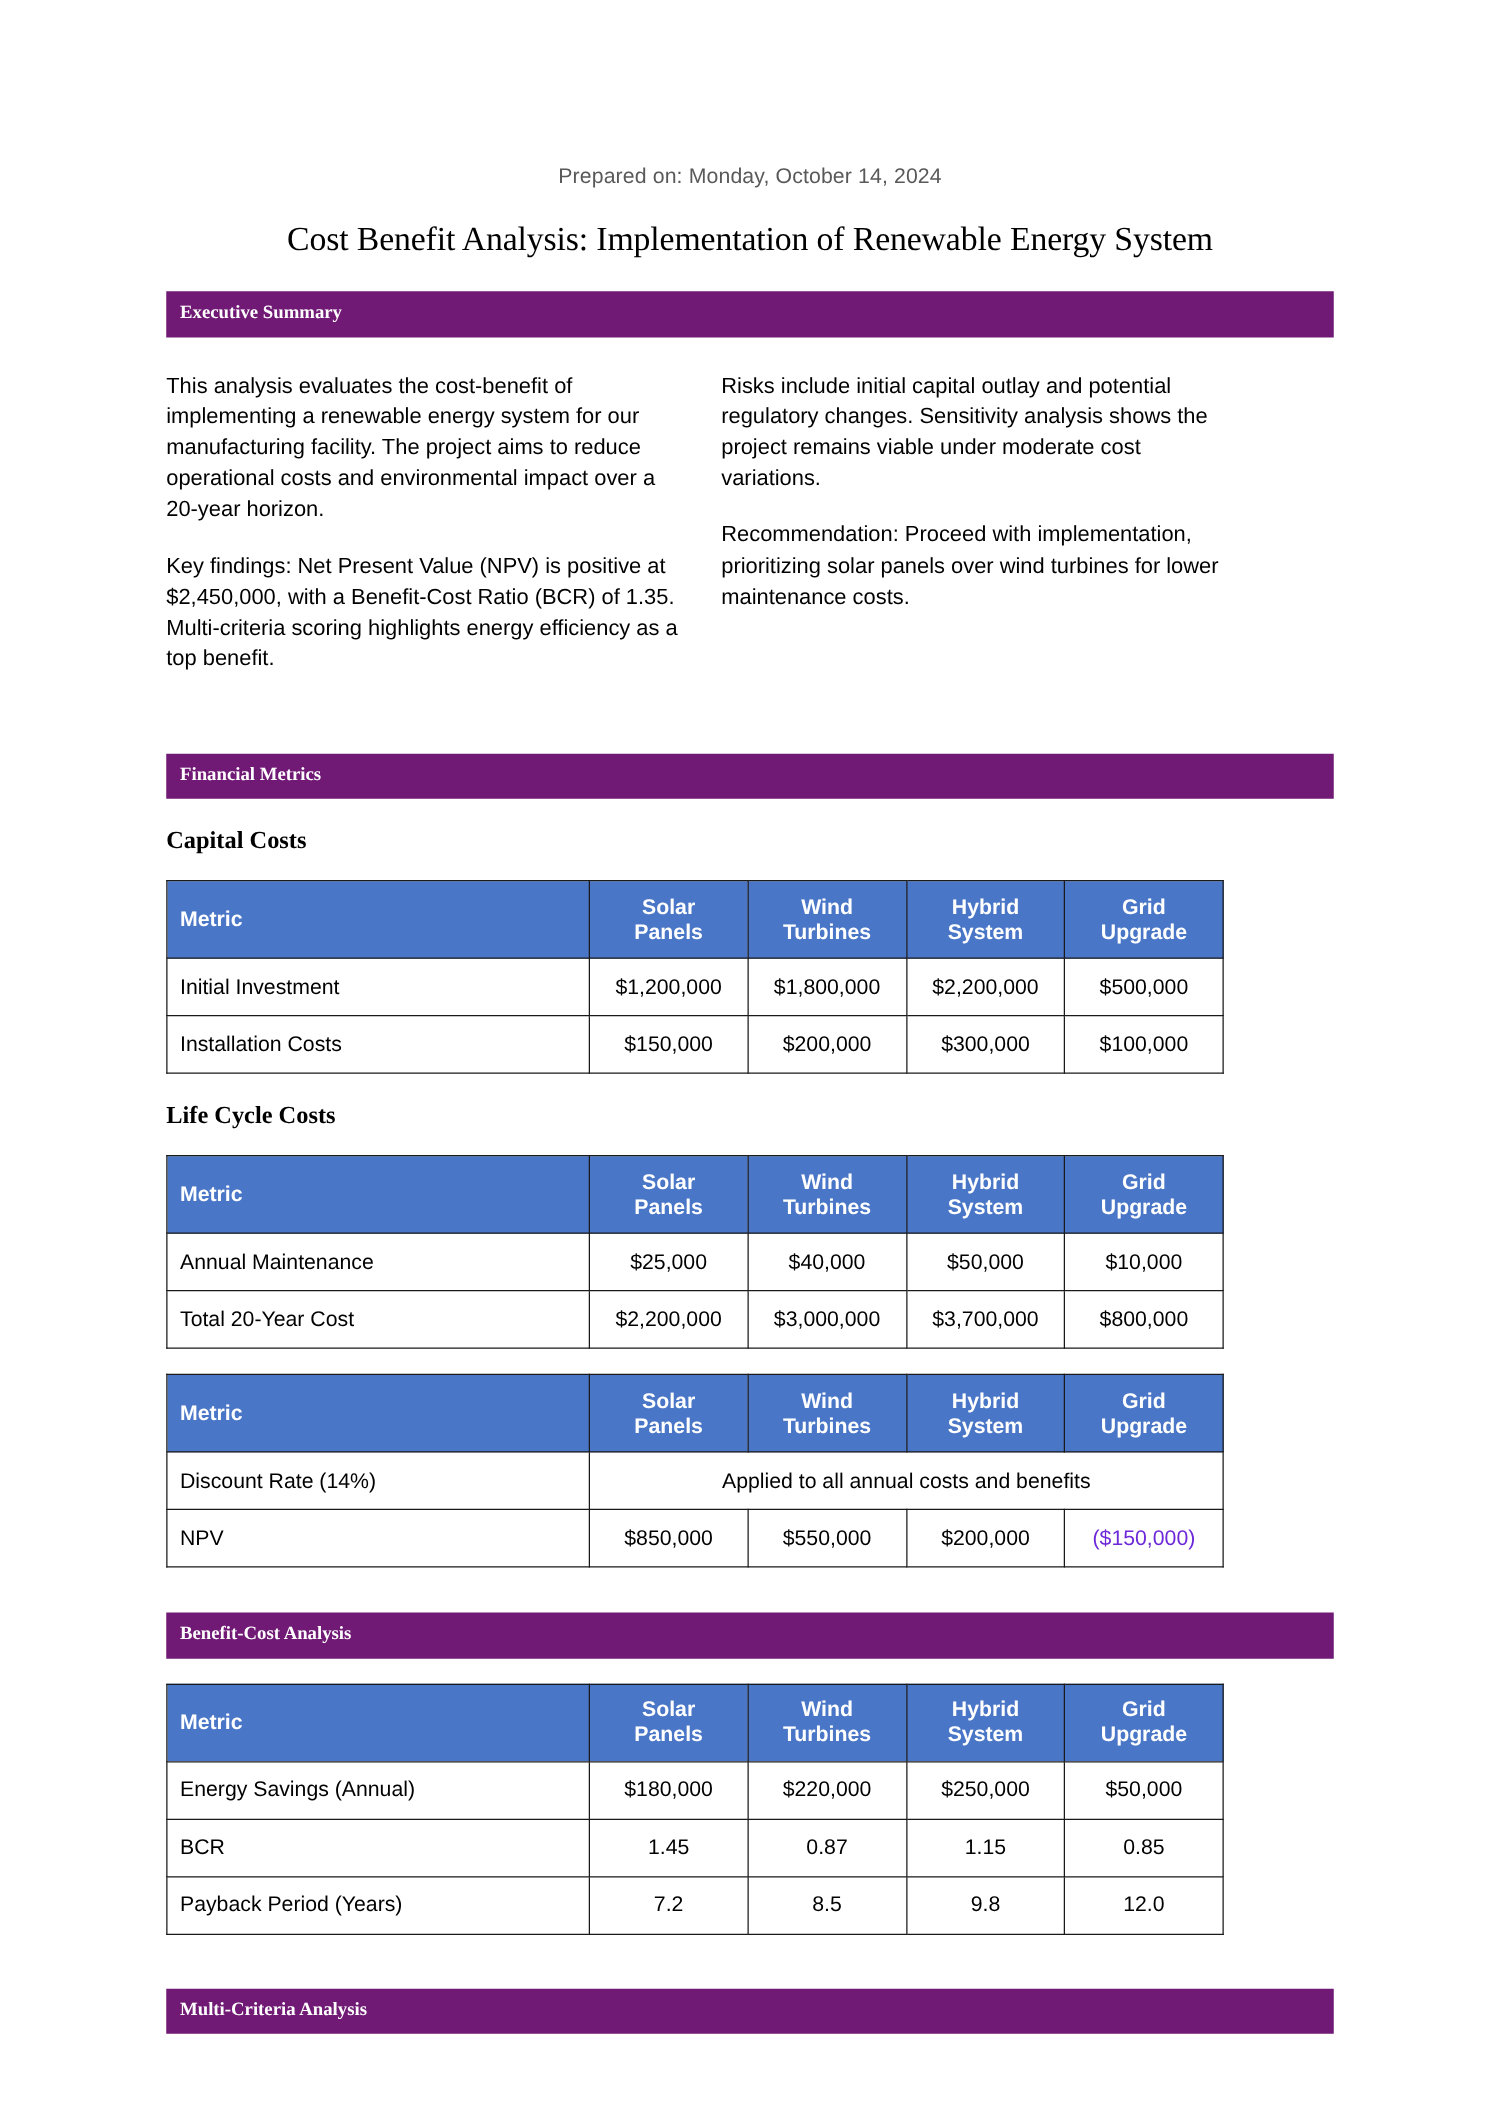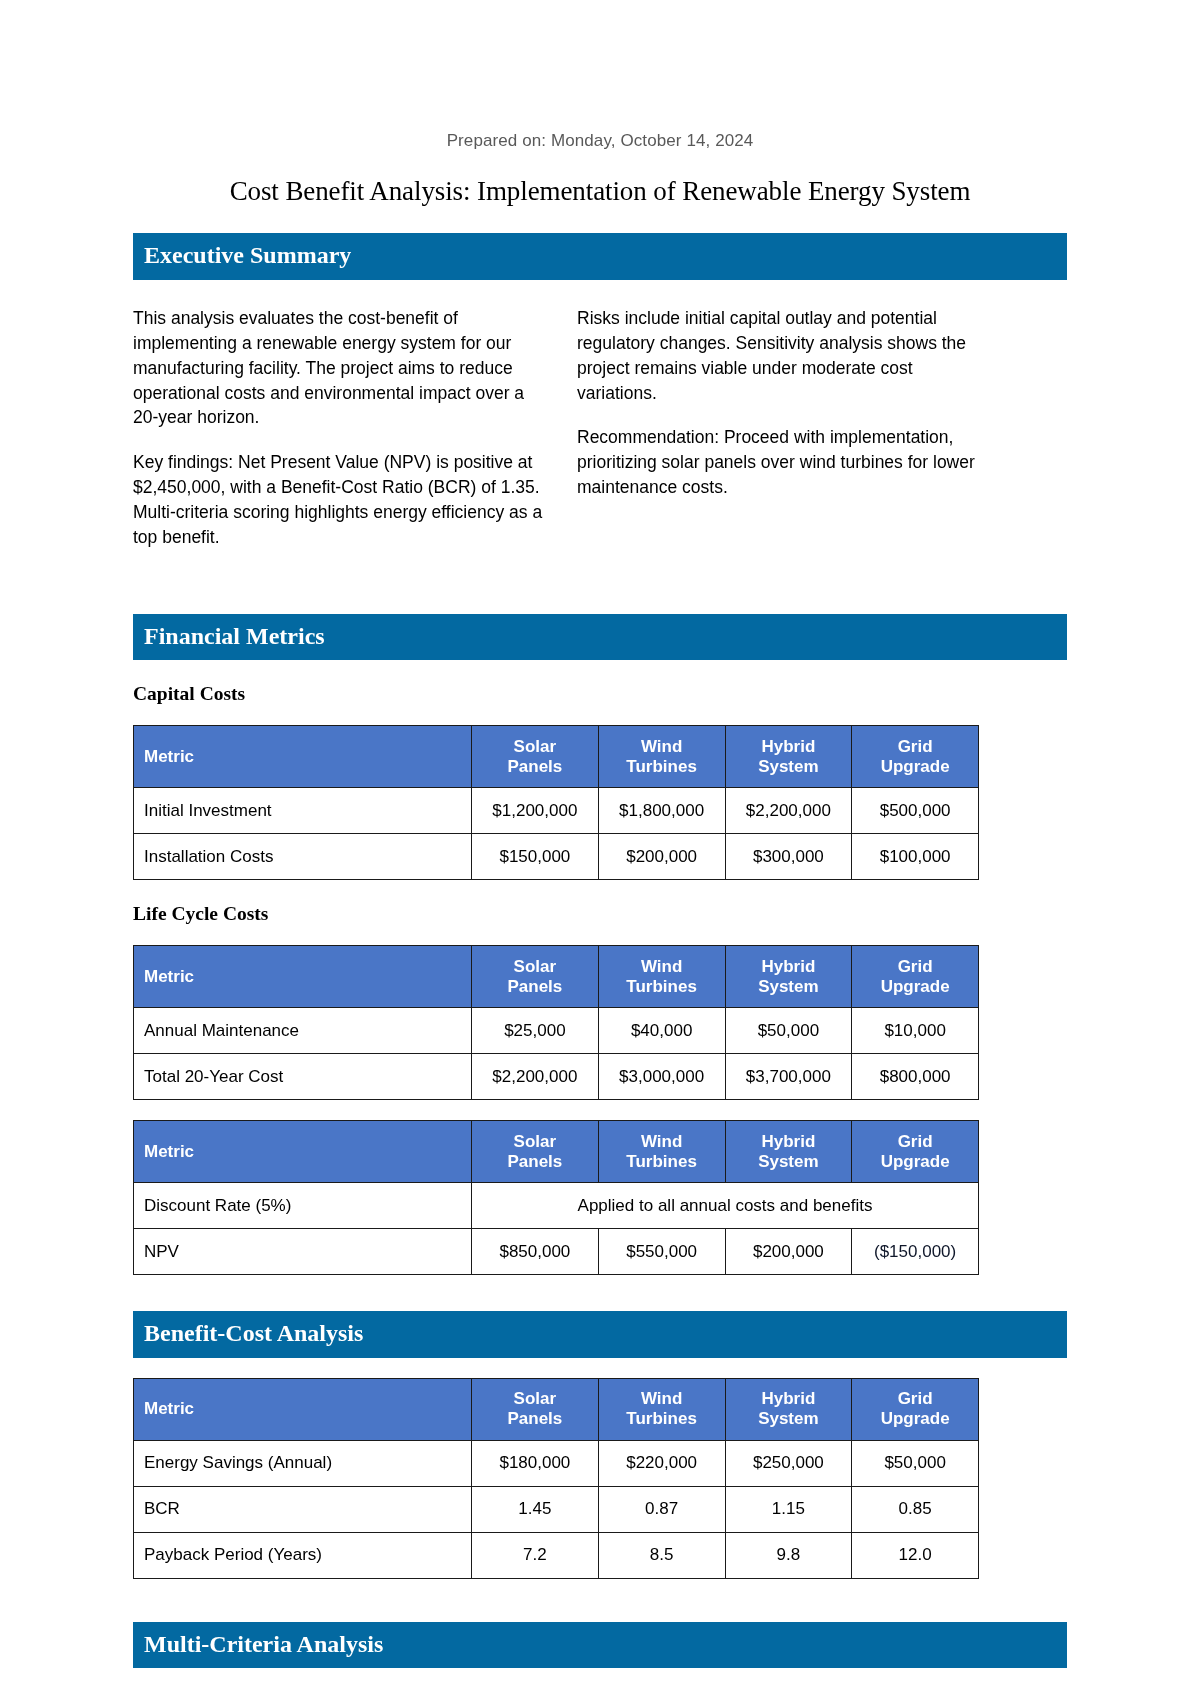--- a/index.html
+++ b/index.html
@@ -40,25 +40,25 @@
     font-family: "Liberation Serif", serif;
     font-weight: normal;
     font-size: 27px;
     color: #000000;
     margin-top: 25px;
     letter-spacing: -0.1px;
   }
 
   
   .section-bar {
-    background: #0369a1;
+    background: #701a75;
     color: #ffffff;
     font-family: "Liberation Serif", serif;
     font-weight: bold;
-    font-size: 24px;
+    font-size: 15px;
     padding: 9px 11px 10px 11px;
     box-sizing: border-box;
     line-height: 1.15;
   }
   .sec-exec  { margin-top: 26px; }
   .sec-fin   { margin-top: 64px; }
   .sec-bca   { margin-top: 36px; }
   .sec-mca   { margin-top: 43px; }
 
   
@@ -126,21 +126,21 @@
   }
   table.metrics tbody td.cell-label {
     text-align: left;
   }
   table.metrics tbody td.cell-val {
     text-align: center;
   }
   table.metrics tbody td.cell-span {
     text-align: center;
   }
-  td.neg { color: #0f172a; }
+  td.neg { color: #6d28d9; }
 
   .col-metric { width: 338px; }
   .col-opt    { width: 126.75px; }
 </style>
 </head>
 <body>
 
 <div class="page">
 
   <div class="prepared">Prepared on: Monday, October 14, 2024</div>
@@ -258,21 +258,21 @@
         <th class="th-opt">Wind
 Turbines</th>
         <th class="th-opt">Hybrid
 System</th>
         <th class="th-opt">Grid
 Upgrade</th>
       </tr>
     </thead>
     <tbody>
       <tr>
-        <td class="cell-label">Discount Rate (5%)</td>
+        <td class="cell-label">Discount Rate (14%)</td>
         <td class="cell-span" colspan="4">Applied to all annual costs and benefits</td>
       </tr>
       <tr>
         <td class="cell-label">NPV</td>
         <td class="cell-val">$850,000</td>
         <td class="cell-val">$550,000</td>
         <td class="cell-val">$200,000</td>
         <td class="cell-val neg">($150,000)</td>
       </tr>
     </tbody>

